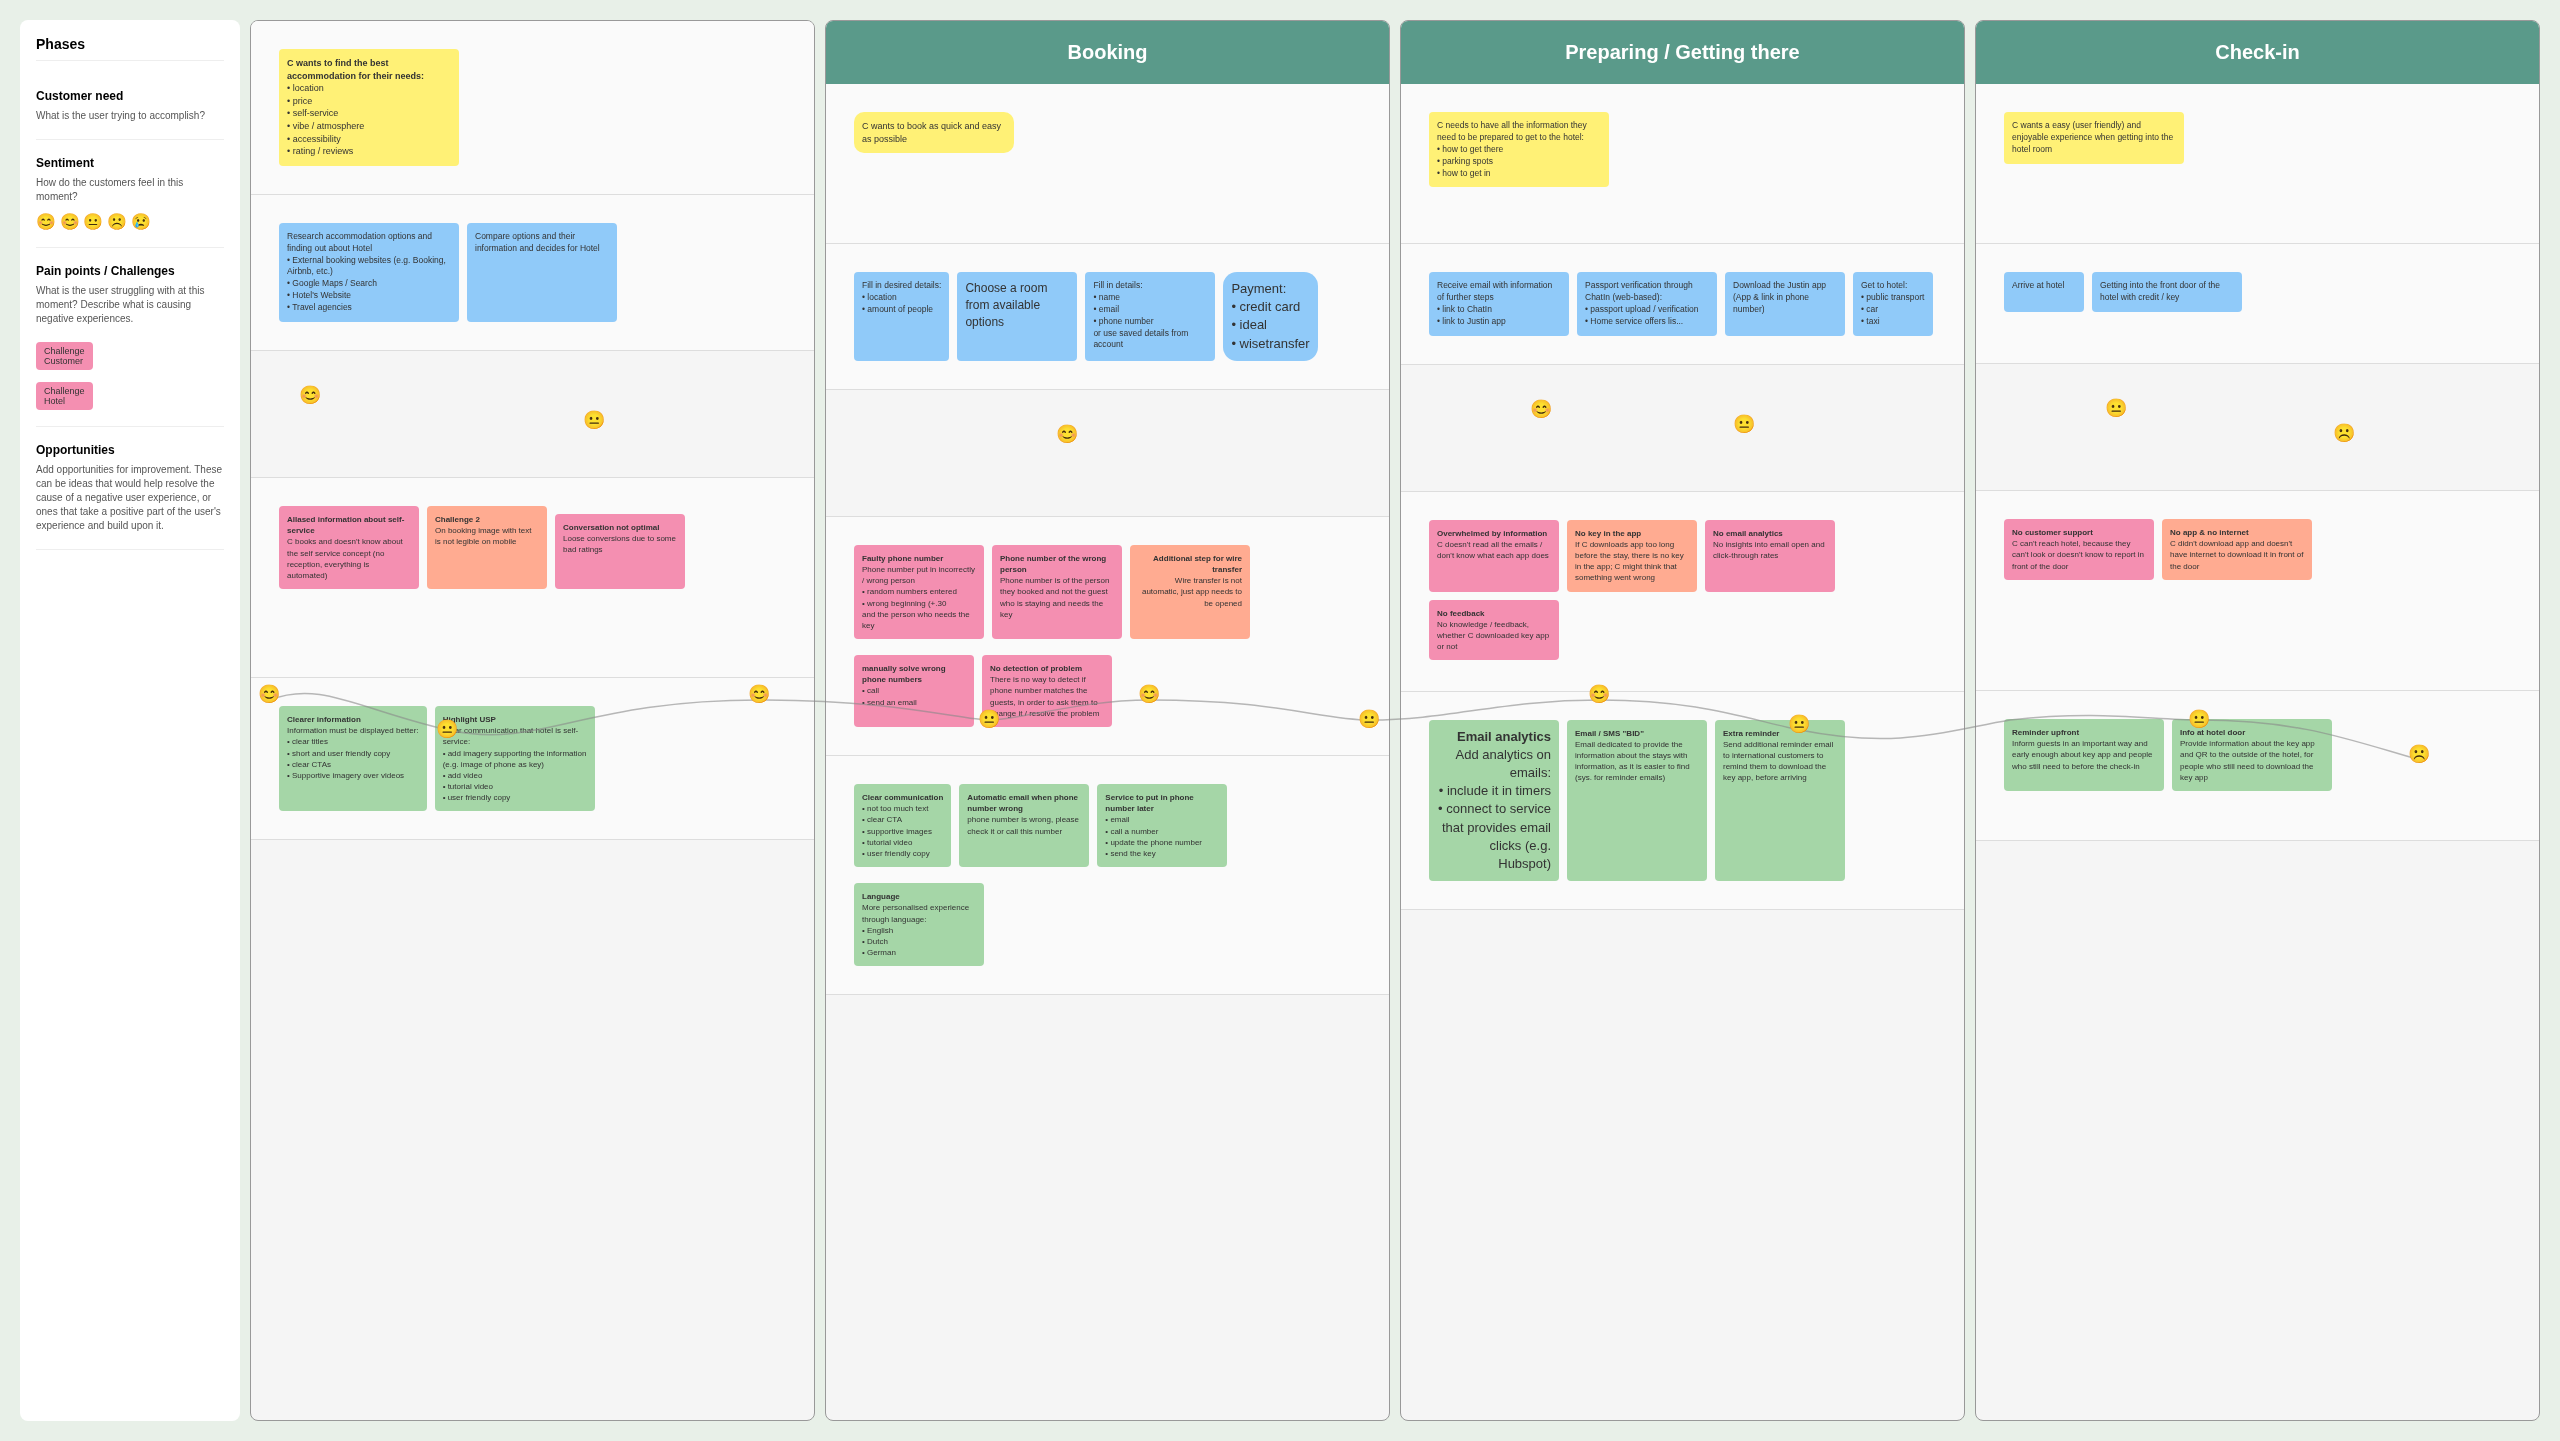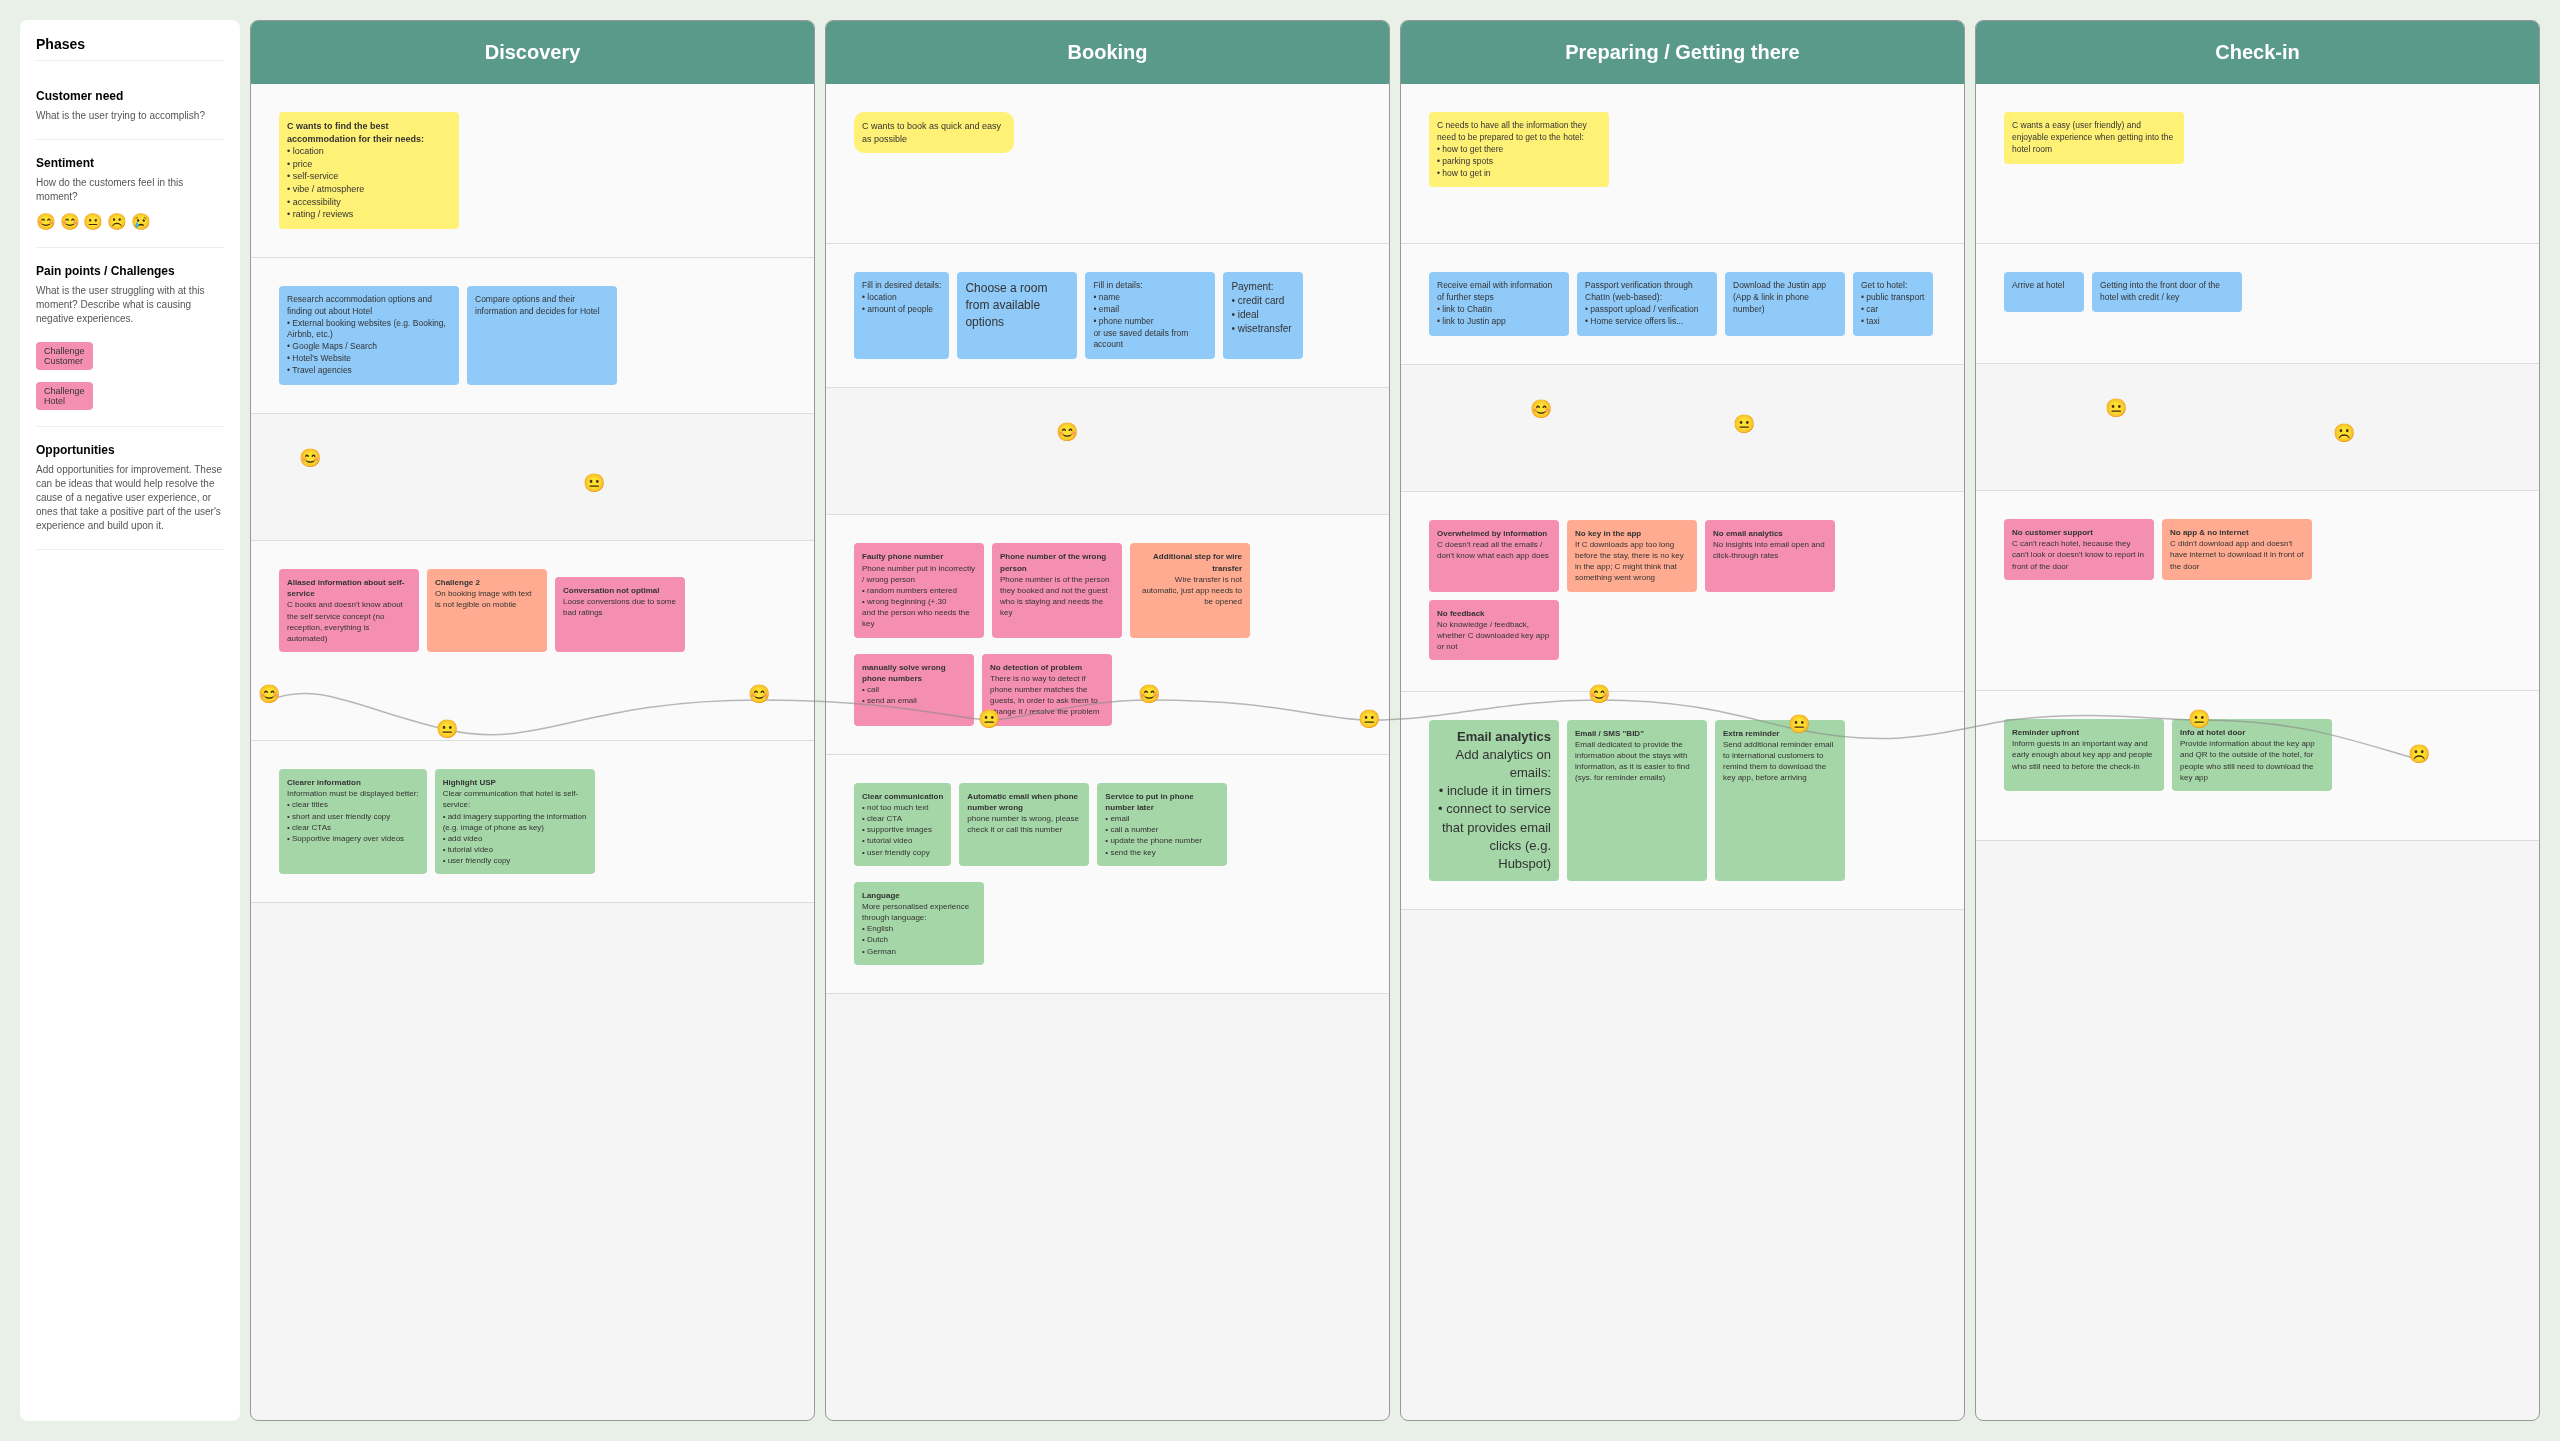--- a/index.html
+++ b/index.html
@@ -160,21 +160,20 @@
 
     <div class="phase-section">
       <div class="phase-section-title">Opportunities</div>
       <div class="phase-section-desc">Add opportunities for improvement. These can be ideas that would help resolve the cause of a negative user experience, or ones that take a positive part of the user's experience and build upon it.</div>
     </div>
   </div>
 
   <div class="columns-wrapper">
 
     <div class="column-area">
-      <div class="column-header" style="background:#5a9a8a;">Discovery</div>
 
       <div class="row-section customer-need-row">
         <div class="sticky-notes-row">
           <div class="sticky-note sticky-yellow" style="max-width:180px;">
             <strong>C wants to find the best accommodation for their needs:</strong><br>• location<br>• price<br>• self-service<br>• vibe / atmosphere<br>• accessibility<br>• rating / reviews
           </div>
         </div>
       </div>
 
       <div class="row-section action-row">
@@ -237,21 +236,21 @@
         <div class="sticky-notes-row">
           <div class="sticky-note sticky-blue" style="max-width:120px; font-size:8.5px;">
             Fill in desired details:<br>• location<br>• amount of people
           </div>
           <div class="sticky-note sticky-blue" style="max-width:120px; font-size:12px;">
             Choose a room from available options
           </div>
           <div class="sticky-note sticky-blue" style="max-width:130px; font-size:8.5px;">
             Fill in details:<br>• name<br>• email<br>• phone number<br>or use saved details from account
           </div>
-          <div class="sticky-note sticky-blue" style="max-width:110px; font-size:10px;">
+          <div class="sticky-note sticky-blue" style="max-width:110px; font-size:13px;border-radius:14px;">
             Payment:<br>• credit card<br>• ideal<br>• wisetransfer
           </div>
         </div>
       </div>
 
       <div class="row-section sentiment-row" style="background:#f5f5f5; min-height:90px; position:relative;">
         <div style="position:relative; height:70px; width:100%;">
           <span style="position:absolute; top:5px; left:40%; font-size:18px;">😊</span>
         </div>
       </div>

